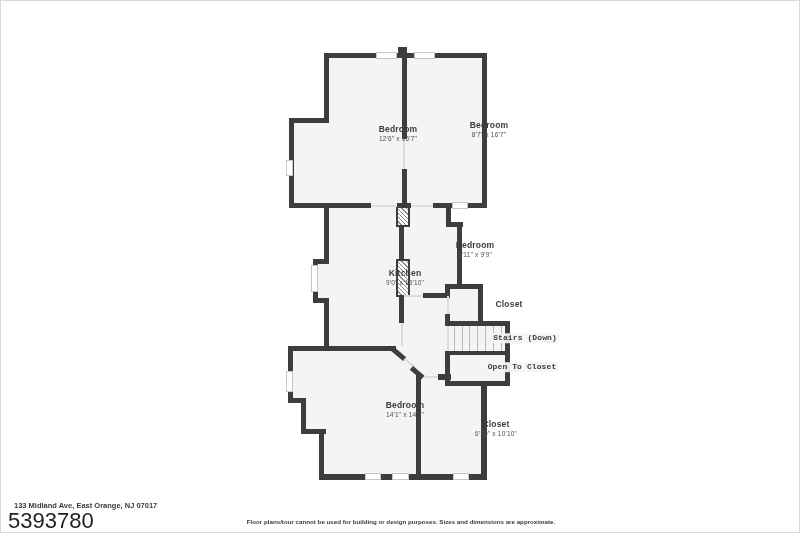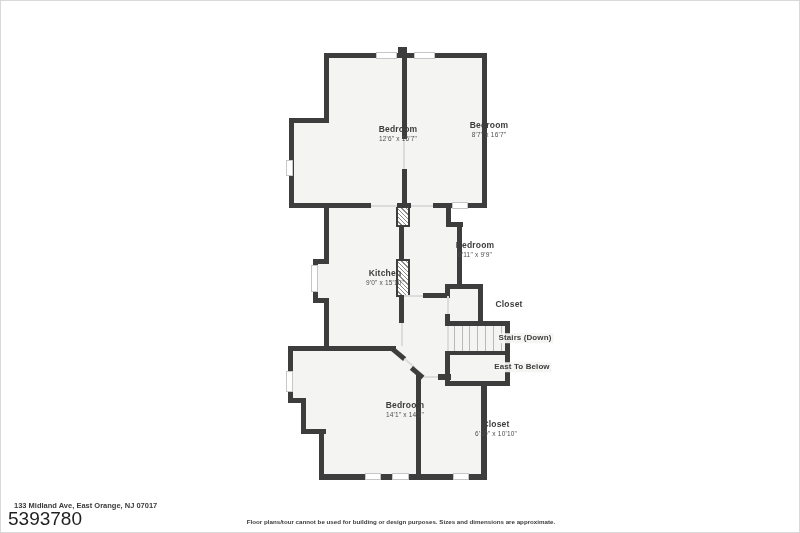--- a/index.html
+++ b/index.html
@@ -11,24 +11,24 @@
   .win-h,.win-v{position:absolute;background:#fff;border:1px solid var(--window_border,#c6c6c6);box-sizing:border-box;}
   .door-h,.door-v,.door-d{position:absolute;background:#dcdcdc;}
   .hatch{position:absolute;border:2px solid var(--wall,#3d3d3d);box-sizing:border-box;
          background:repeating-linear-gradient(45deg,#ffffff 0px,#ffffff 2px,#8a8a8a 2px,#8a8a8a 3px);}
   .treads{position:absolute;background-color:var(--room_fill,#f4f4f3);
           background-image:repeating-linear-gradient(90deg,transparent 0px,transparent 6.8px,#b9b9b9 6.8px,#b9b9b9 7.8px);}
   .diag{position:absolute;transform-origin:0 0;}
   .label{position:absolute;transform:translate(-50%,-50%);text-align:center;white-space:nowrap;
          color:#3d3d3d;line-height:1.2;margin-left:44px;}
   .label .nm{font-size:8.5px;font-weight:bold;letter-spacing:.2px;display:block;}
-  .label .nm-sm{font-size:8px;font-weight:bold;letter-spacing:.1px;display:block;background:rgba(244,244,243,.92);padding:0 2px;}
+  .label .nm-sm{font-size:8px;font-weight:bold;letter-spacing:.1px;display:block;background:rgba(244,244,243,.92);padding:0 2px;font-family:Liberation Mono, monospace;}
   .label .dm{font-size:6.5px;color:#4f4f4f;display:block;margin-top:1px;letter-spacing:.2px;}
   .address{position:absolute;left:13px;top:500px;font-size:7.5px;font-weight:bold;color:#3a3a3a;}
-  .mls{position:absolute;left:7px;top:507px;font-size:19px;color:#1f1f1f;}
+  .mls{position:absolute;left:7px;top:507px;font-size:22px;color:#1f1f1f;}
   .disclaimer{position:absolute;left:400px;top:517px;transform:translateX(-50%);
               font-size:6.2px;font-weight:bold;color:#3a3a3a;white-space:nowrap;}
 </style>
 </head>
 <body>
 
 <div class="frame">
   <div class="plan">
 
     <div class="fill" style="left:325px;top:54px;width:158px;height:150px"></div>
@@ -121,36 +121,36 @@
     <div class="win-h" style="left:452px;top:472px;width:16px;height:7px"></div>
 
     <div class="label" style="left:353px;top:132px">
       <span class="nm">Bedroom</span>
       <span class="dm">12'6" x 16'7"</span>
     </div>
     <div class="label" style="left:444px;top:128px">
       <span class="nm">Bedroom</span>
       <span class="dm">8'7" x 16'7"</span>
     </div>
-    <div class="label" style="left:340px;top:276px">
+    <div class="label" style="left:360px;top:276px">
       <span class="nm">Kitchen</span>
       <span class="dm">9'0" x 15'10"</span>
     </div>
     <div class="label" style="left:430px;top:248px">
       <span class="nm">Bedroom</span>
       <span class="dm">6'11" x 9'9"</span>
     </div>
     <div class="label" style="left:464px;top:303px">
       <span class="nm">Closet</span>
     </div>
     <div class="label" style="left:480px;top:337px">
       <span class="nm-sm">Stairs (Down)</span>
     </div>
     <div class="label" style="left:477px;top:366px">
-      <span class="nm-sm">East To Below</span>
+      <span class="nm-sm">Open To Closet</span>
     </div>
     <div class="label" style="left:360px;top:408px">
       <span class="nm">Bedroom</span>
       <span class="dm">14'1" x 14'3"</span>
     </div>
     <div class="label" style="left:451px;top:427px">
       <span class="nm">Closet</span>
       <span class="dm">6'10" x 10'10"</span>
     </div>
   </div>

